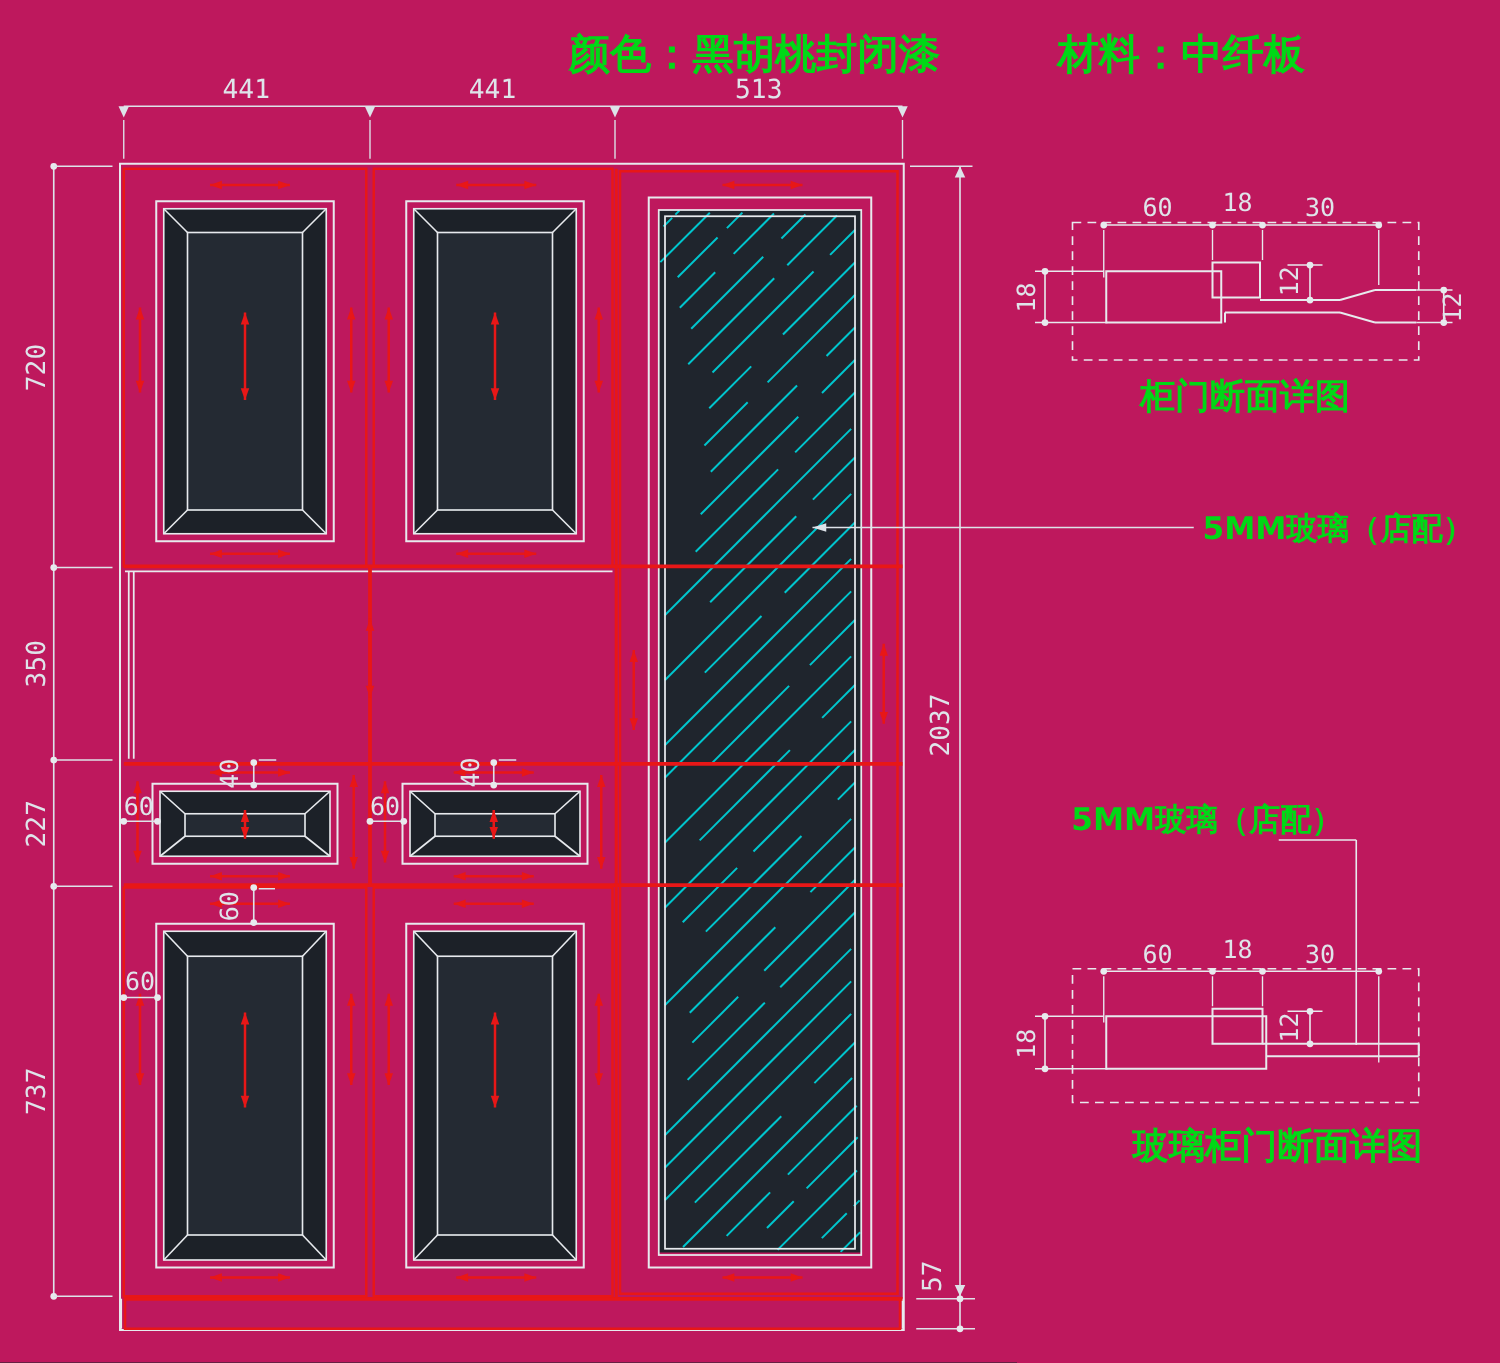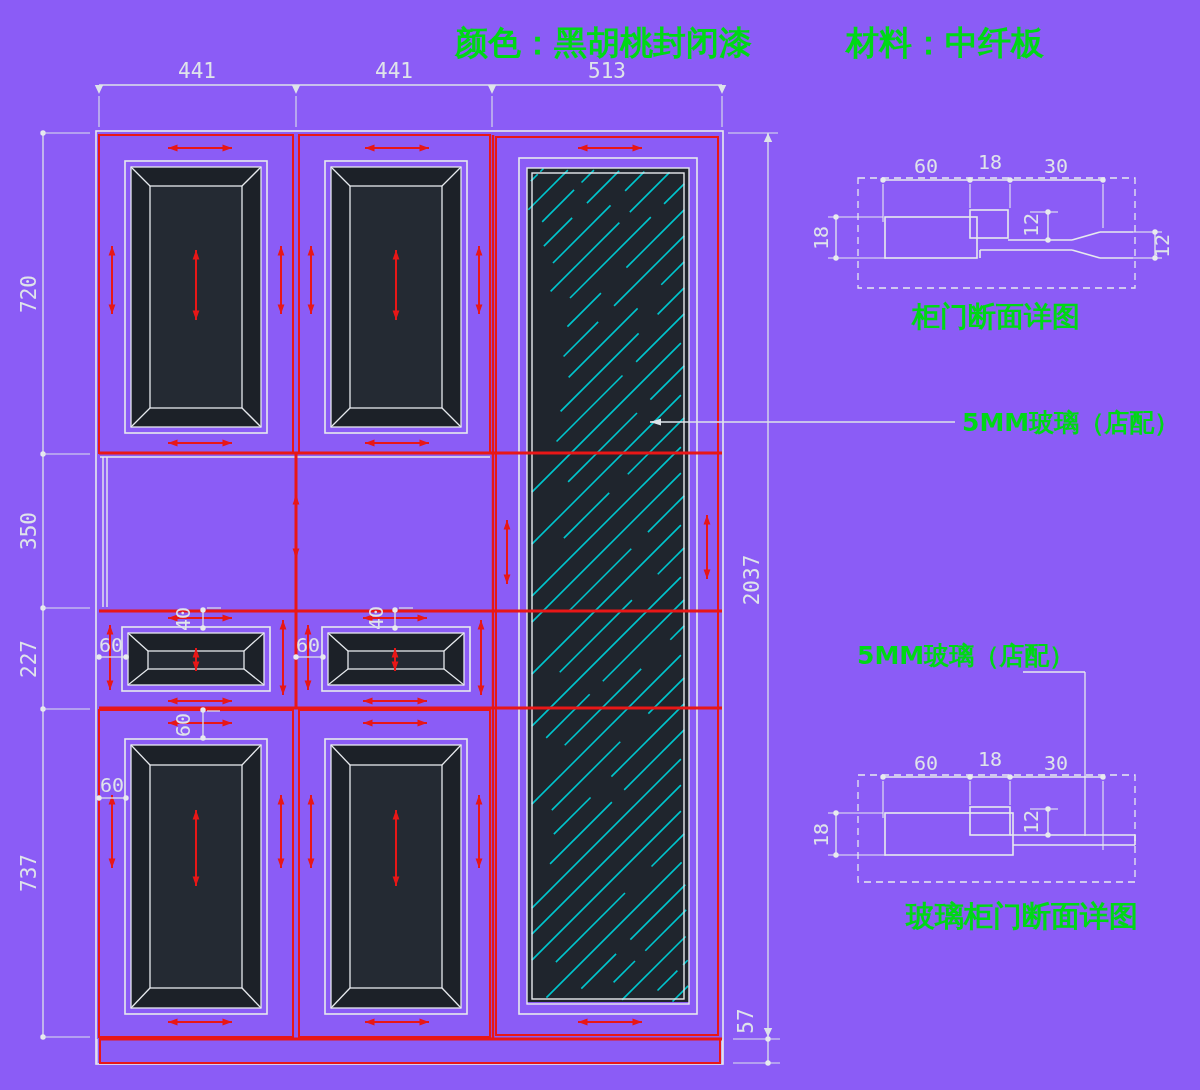--- a/index.html
+++ b/index.html
@@ -1,16 +1,16 @@
 <!DOCTYPE html>
 <html><head>
 <meta charset="utf-8">
 <style>
   html,body{margin:0;padding:0;background:#232831;}
-  .canvas{position:relative;width:1200px;height:1090px;background:#8b5cf6;overflow:hidden;text-align:center;}
+  .canvas{position:relative;width:1200px;height:1090px;background:#be185d;overflow:hidden;text-align:center;}
   svg{display:block;}
   svg text{fill:#dfe4ea;font-family:"DejaVu Sans Mono","Liberation Mono",monospace;}
   svg text.green{fill:#00d816;font-family:"DejaVu Sans","Liberation Sans",sans-serif;font-weight:bold;}
   g.white{stroke:#e7eaee;fill:none;}
   g.red{stroke:#e81717;fill:none;}
   g.cyan{stroke:#00c6ce;fill:none;}
   g.dim{stroke:#dde3e9;fill:none;}
 </style>
 </head>
 <body>

